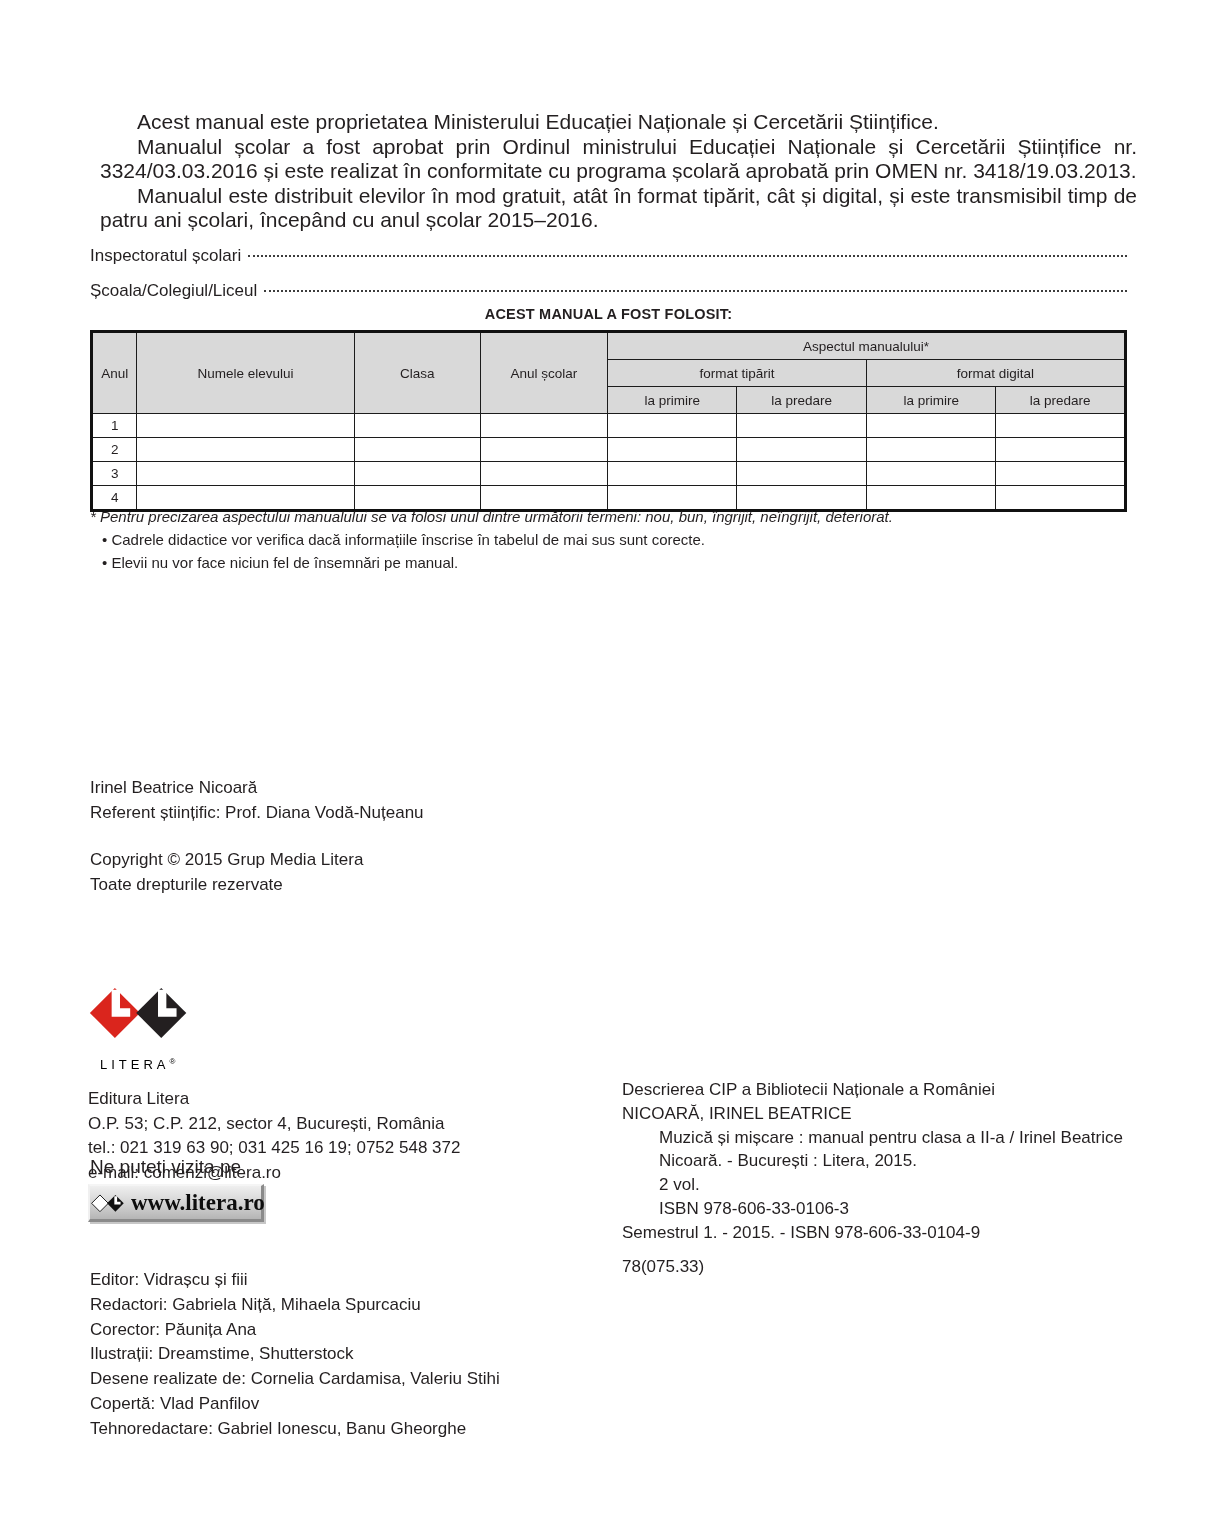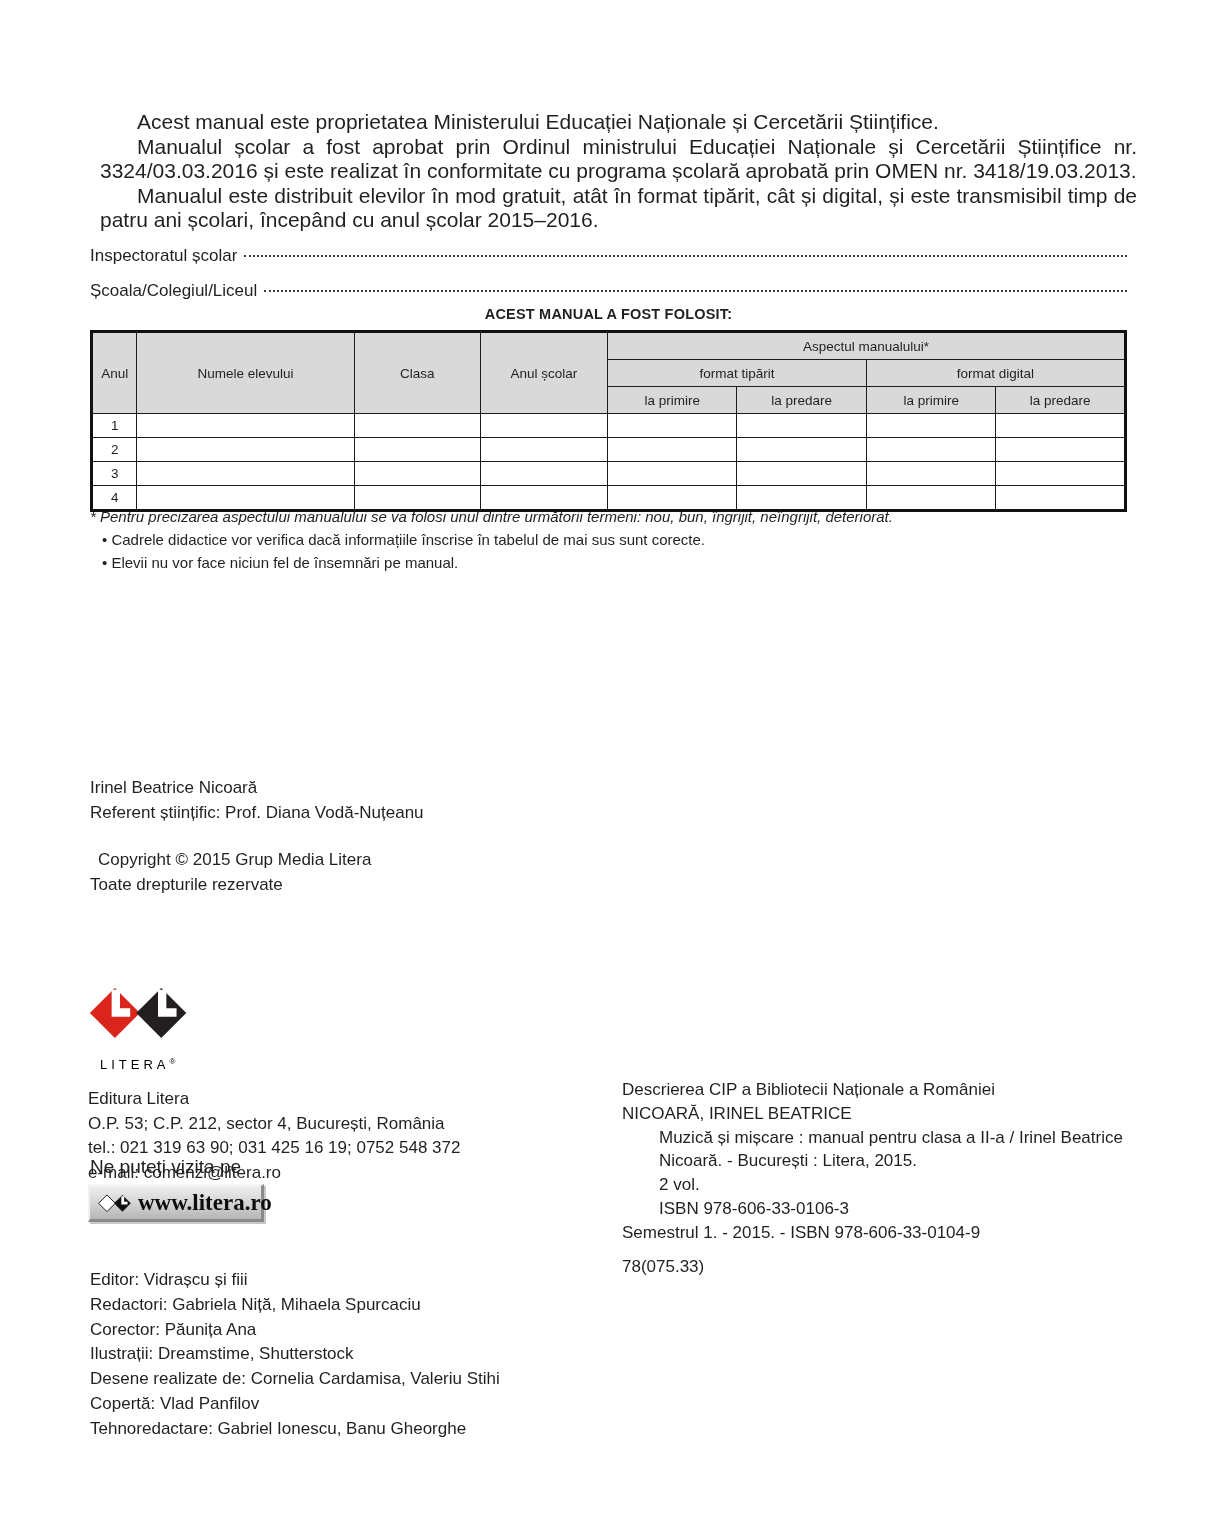--- a/index.html
+++ b/index.html
@@ -37,32 +37,32 @@
   col.c-q{width:12.525%;}
 
   
   .footnotes{top:505px;left:90px;width:1000px;font-size:15px;line-height:23px;}
   .footnotes .star{font-style:italic;}
   .footnotes .bullet{padding-left:12px;}
 
   
   .colophon{top:776px;left:90px;width:700px;font-size:17px;line-height:24.5px;}
   .colophon .booktitle{font-style:italic;}
-  .colophon .copy{margin-top:23px;margin-left:8px;}
+  .colophon .copy{margin-top:23px;}
 
   
   .publisher{top:986px;left:88px;width:520px;font-size:17px;line-height:24.5px;}
   .logo-wrap{width:160px;margin-bottom:4px;}
   .logo-text{font-weight:normal;font-size:13px;letter-spacing:4px;margin:1px 0 10px 12px;color:#000000;}
   .logo-text sup{font-size:8px;letter-spacing:0;}
 
   .visit{top:1156px;left:90px;font-size:19px;}
   .webbadge{
     top:1184px;left:88px;width:176px;height:38px;
-    display:flex;align-items:center;gap:6px;padding:0 8px;box-sizing:border-box;
+    display:flex;align-items:center;gap:6px;padding:0 1px;box-sizing:border-box;
     background:linear-gradient(180deg,#efefef 0%,#d2d2d2 55%,#b5b5b5 100%);
     border-top:2px solid #f5f5f5;border-left:2px solid #f0f0f0;
     border-right:3px solid #8a8a8a;border-bottom:3px solid #8a8a8a;
     box-shadow:2px 2px 0 #c7c7c7;
   }
   .webbadge .url{font-family:"Liberation Serif",serif;font-weight:bold;font-size:23px;color:#0d0d0d;white-space:nowrap;}
 
   
   .credits{top:1268px;left:90px;width:520px;font-size:17px;line-height:24.8px;}
   .credits div{white-space:nowrap;}
@@ -77,21 +77,21 @@
 
 <div>
 
   <div class="abs intro">
     <p>Acest manual este proprietatea Ministerului Educației Naționale și Cercetării Științifice.</p>
     <p>Manualul școlar a fost aprobat prin Ordinul ministrului Educației Naționale și Cercetării Științifice nr. 3324/03.03.2016 și este realizat în conformitate cu programa școlară aprobată prin OMEN nr. 3418/19.03.2013.</p>
     <p>Manualul este distribuit elevilor în mod gratuit, atât în format tipărit, cât și digital, și este transmisibil timp de patru ani școlari, începând cu anul școlar 2015–2016.</p>
   </div>
 
   <div class="abs formline" style="top:246px;">
-    <span>Inspectoratul școlar</span>
+    <span>Inspectoratul școlari</span>
     <span class="dots"></span>
   </div>
   <div class="abs formline" style="top:281px;">
     <span>Școala/Colegiul/Liceul</span>
     <span class="dots"></span>
   </div>
 
   <div class="abs tabletitle">ACEST MANUAL A FOST FOLOSIT:</div>
 
   <table class="manual">

